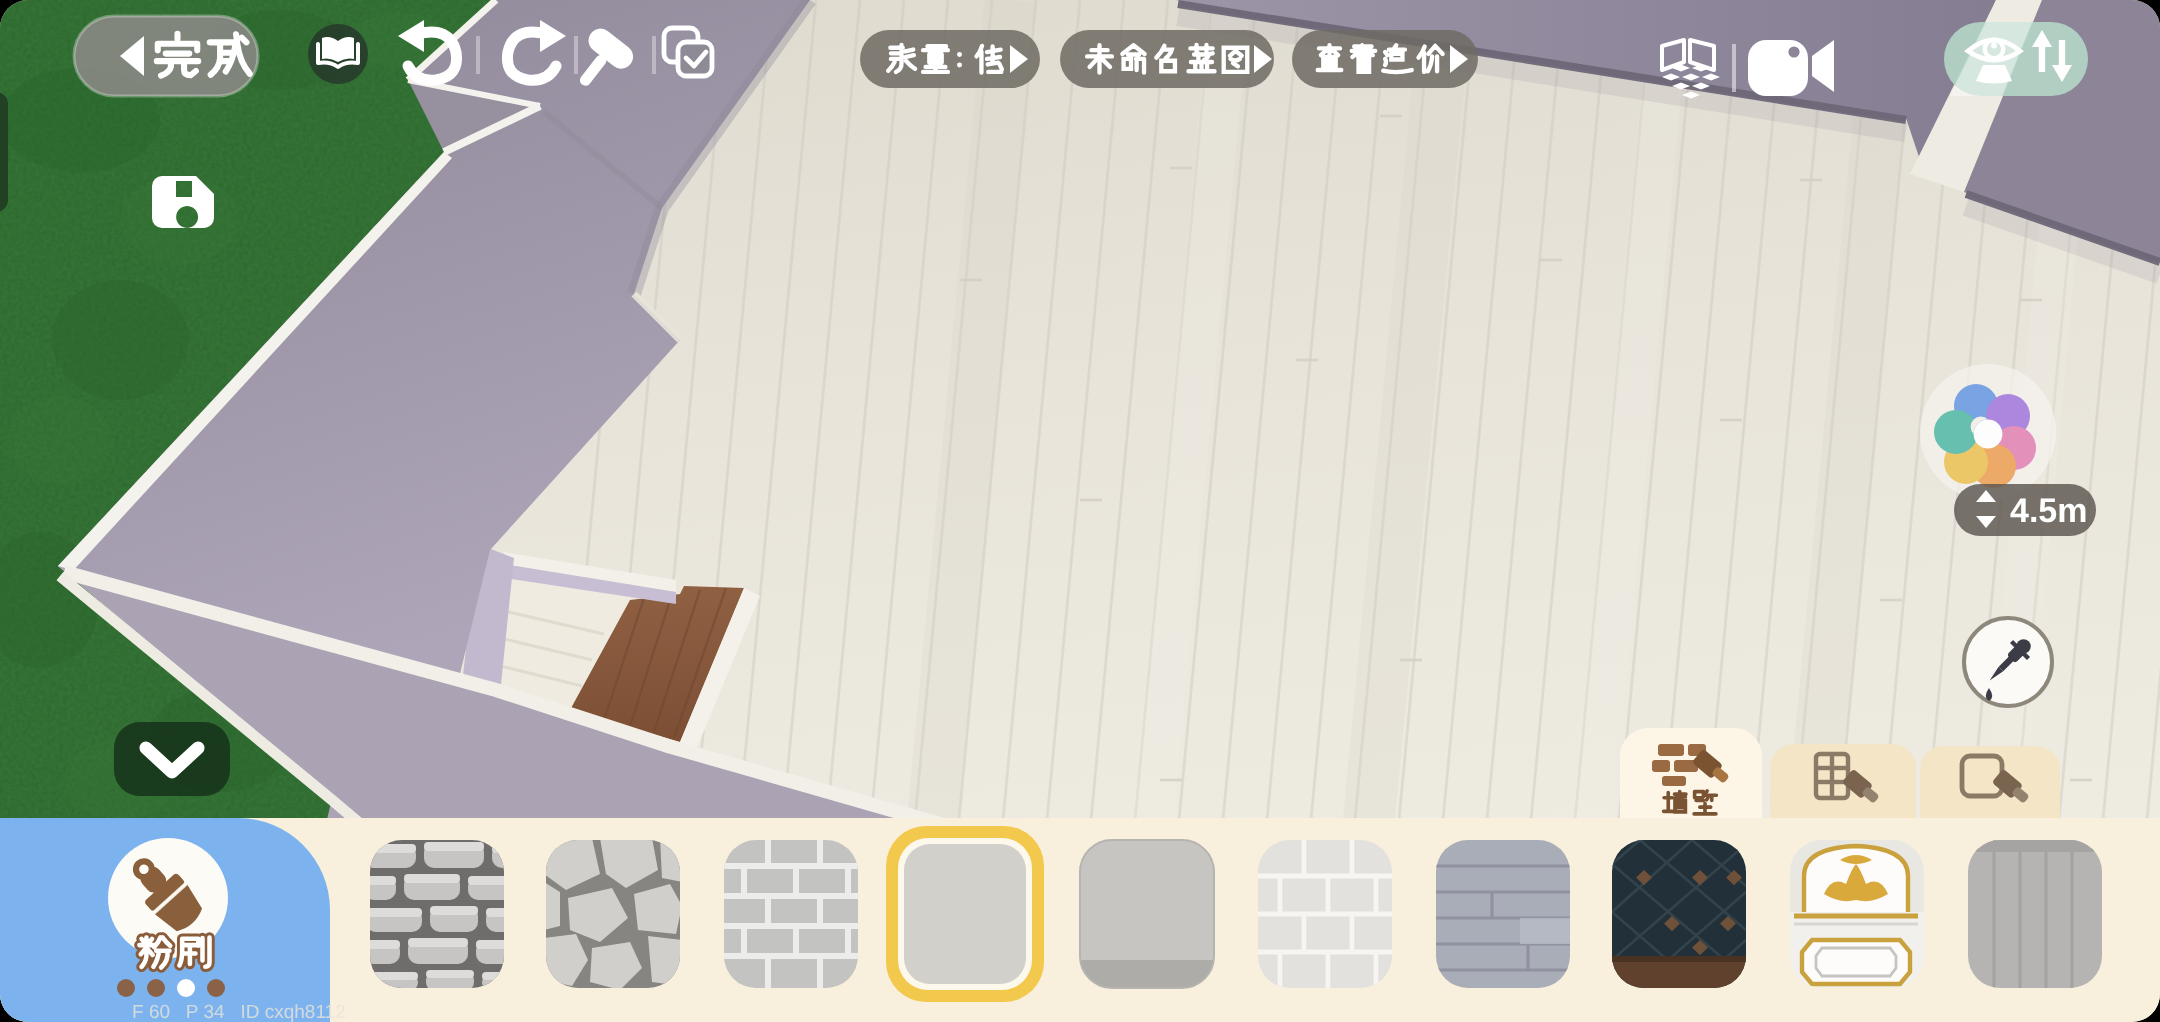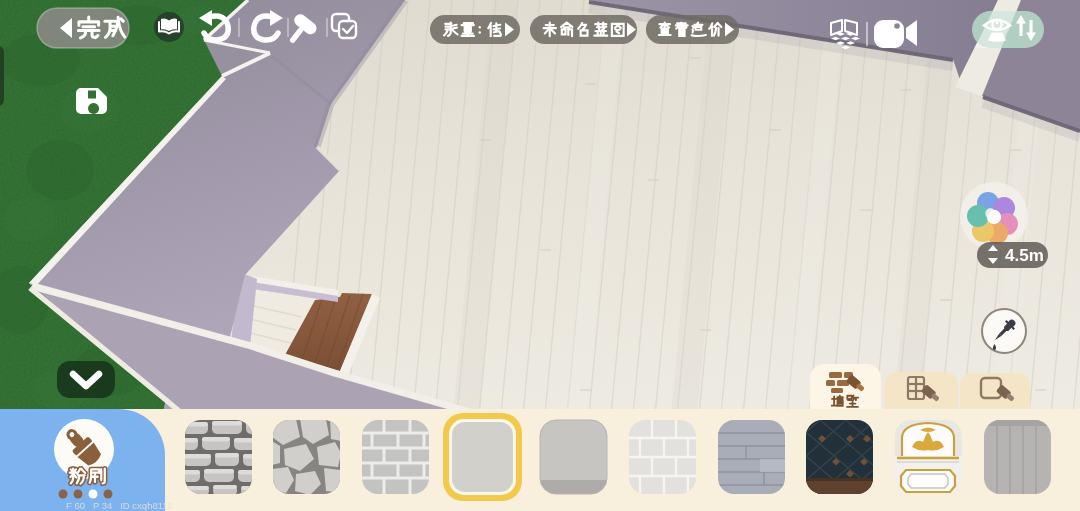--- a/index.html
+++ b/index.html
@@ -1,16 +1,16 @@
 <!DOCTYPE html>
 <html><head>
 <meta charset="utf-8">
 <style>
 html,body{margin:0;padding:0;background:#000;}
-#stage{position:relative;width:1080px;height:511px;overflow:hidden;font-family:"Liberation Sans",sans-serif;}
+#stage{position:relative;width:1080px;height:511px;overflow:hidden;font-family:"Liberation Sans",sans-serif;border-radius:14px;}
 </style>
 </head>
 <body>
 <div id="stage">
 <svg width="1080" height="511" viewBox="0 0 1080 511">
 <defs>
 <linearGradient id="floorg" x1="0" y1="0" x2="0.18" y2="1">
   <stop offset="0" stop-color="#dedace"></stop>
   <stop offset="0.45" stop-color="#e8e4da"></stop>
   <stop offset="1" stop-color="#efece3"></stop>

